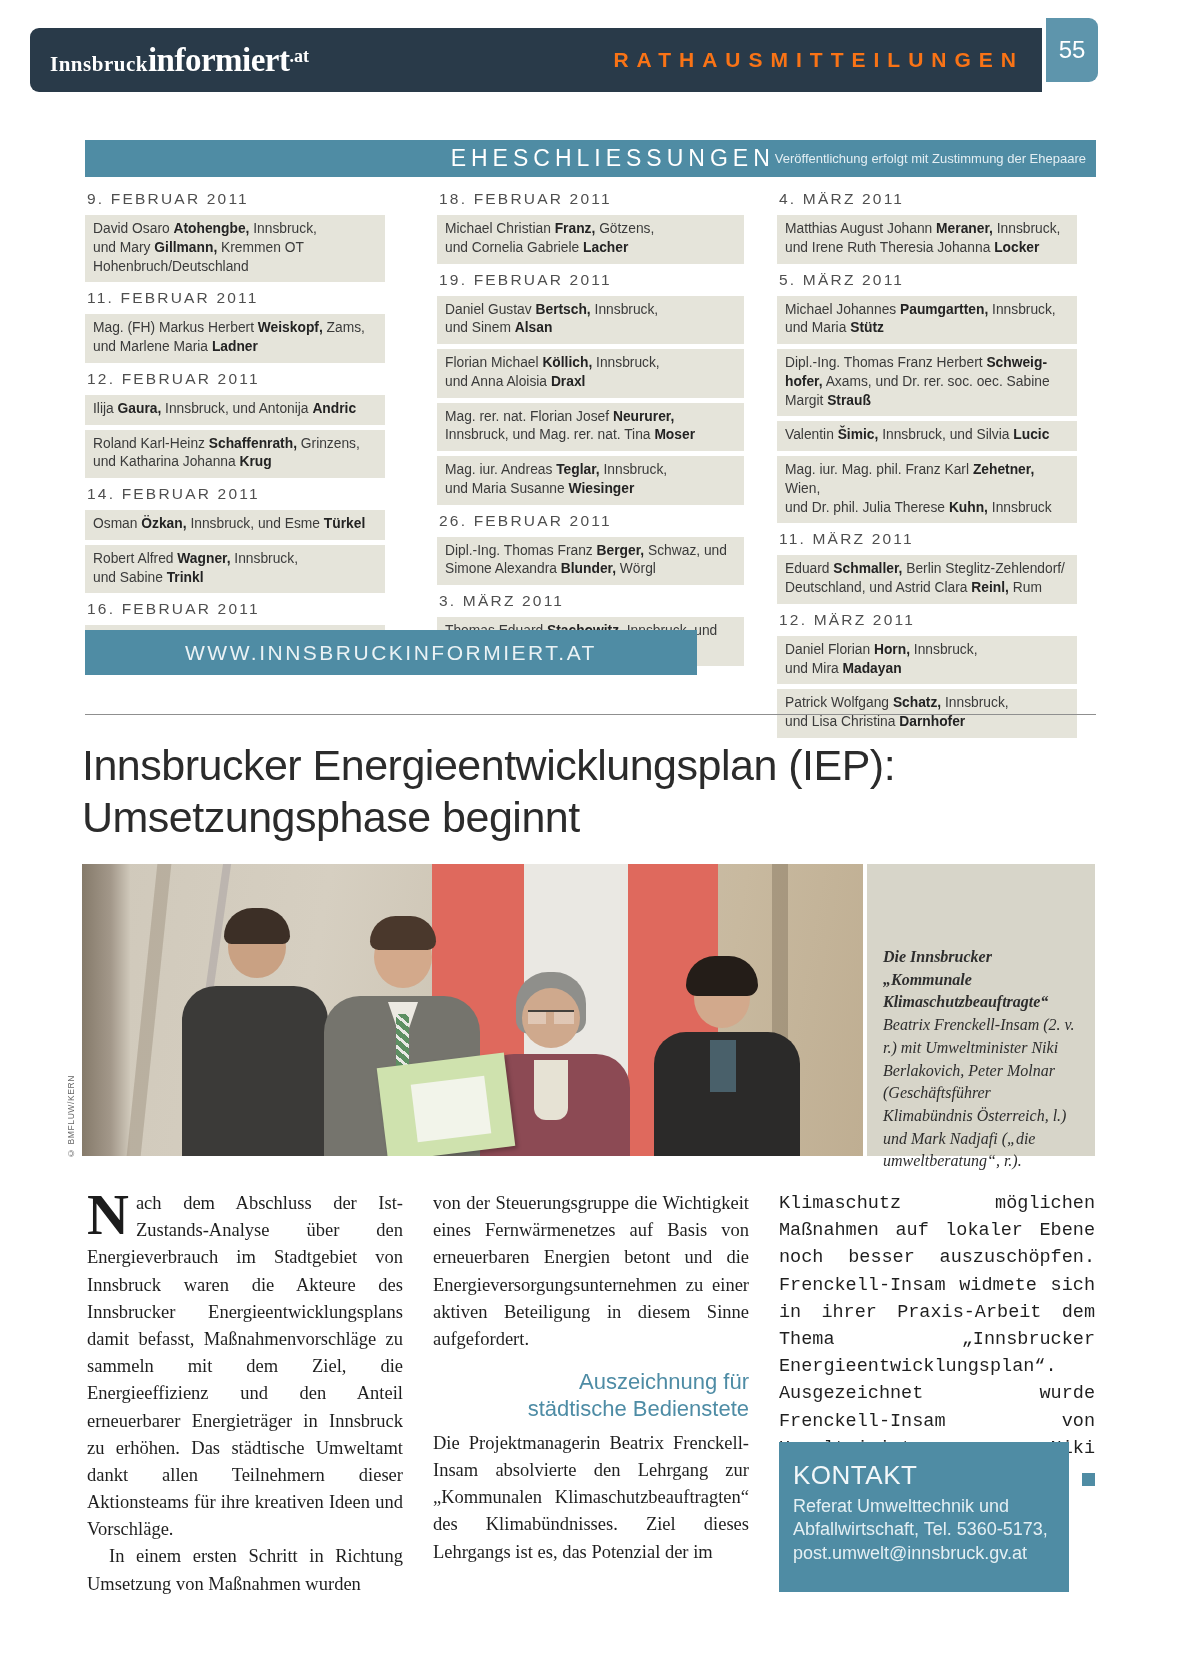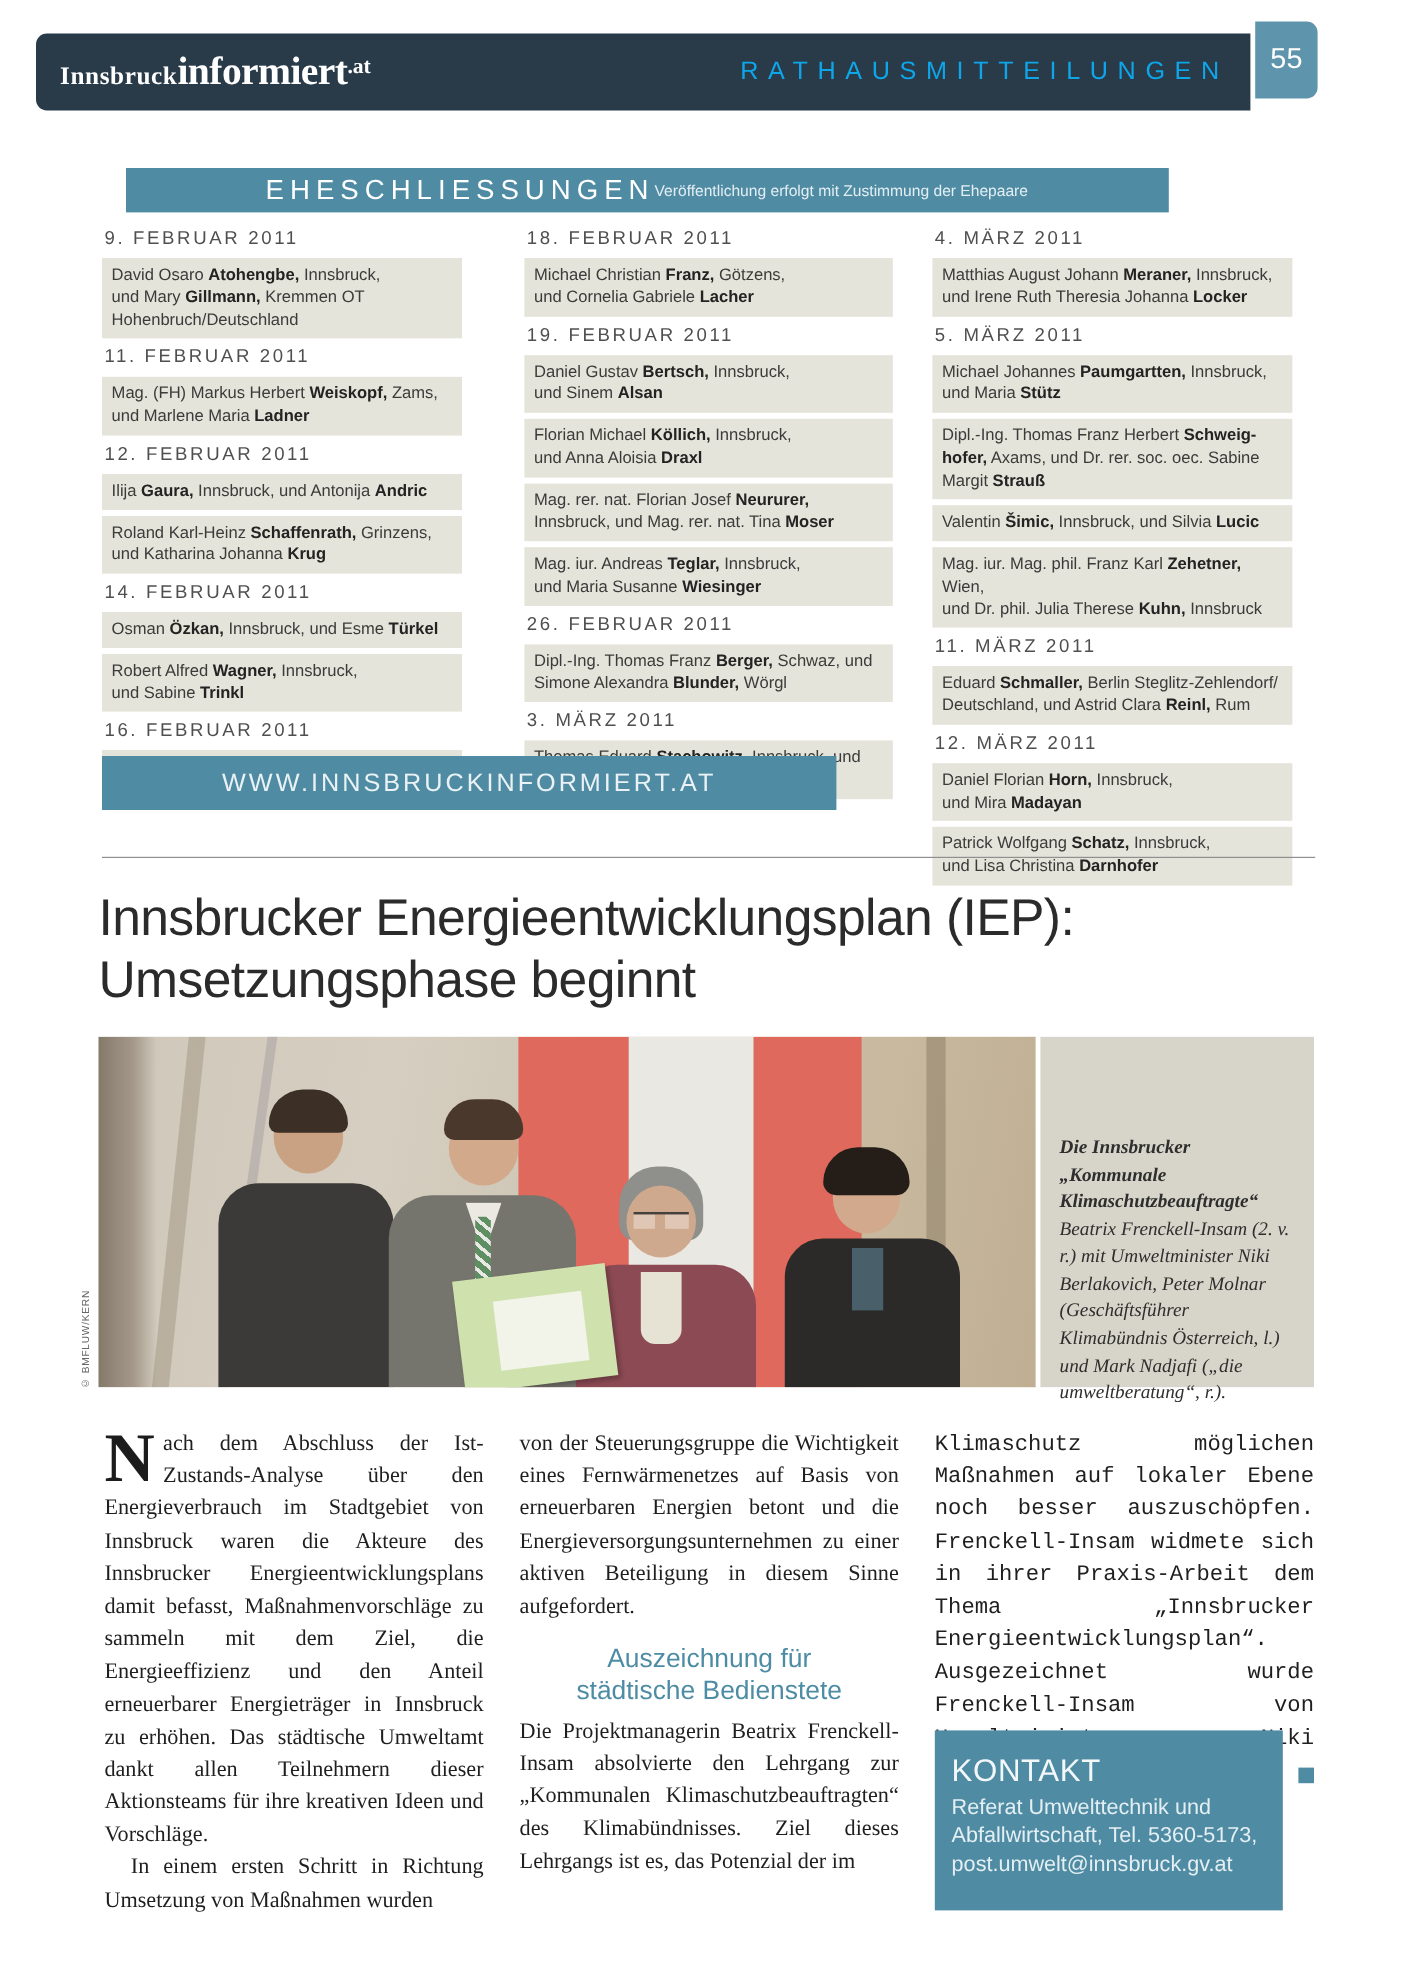--- a/index.html
+++ b/index.html
@@ -10,27 +10,27 @@
   .page{position:relative;width:1181px;height:1654px;background:#fff;overflow:hidden;
         font-family:"Liberation Sans",sans-serif;}
 
   
   .masthead{position:absolute;left:30px;top:28px;width:1012px;height:64px;background:var(--navy);
             border-radius:9px 0 0 9px;display:flex;align-items:center;justify-content:space-between;}
   .brand{padding-left:20px;color:#fff;font-family:"Liberation Serif",serif;white-space:nowrap;}
   .brand .b1{font-size:21px;font-weight:bold;letter-spacing:.5px;}
   .brand .b2{font-size:33px;font-weight:bold;letter-spacing:-.5px;}
   .brand .b3{font-size:18px;font-weight:bold;position:relative;top:-9px;}
-  .section{padding-right:18px;color:#0ea5e9;font-size:21px;letter-spacing:8px;font-weight:400;}
+  .section{padding-right:18px;color:#f97316;font-size:21px;letter-spacing:8px;font-weight:700;}
   .pagenum{position:absolute;left:1046px;top:18px;width:52px;height:64px;background:var(--pagebox);
            border-radius:0 9px 9px 0;color:#fff;font-size:24px;display:flex;align-items:center;justify-content:center;}
 
   
-  .marr-head{position:absolute;left:85px;top:140px;width:869px;height:37px;background:var(--teal);
-             display:flex;align-items:center;justify-content:center;margin-left:20px;}
+  .marr-head{position:absolute;left:85px;top:140px;width:1011px;height:37px;background:var(--teal);
+             display:flex;align-items:center;justify-content:flex-end;}
   .marr-title{color:#fff;font-size:23px;letter-spacing:5px;padding-left:9px;}
   .marr-note{color:#e3eef3;font-size:13px;padding-right:10px;}
   .marr-col{position:absolute;top:183px;}
   .marr-col.c1{left:85px;width:300px;}
   .marr-col.c2{left:437px;width:307px;}
   .marr-col.c3{left:777px;width:300px;}
   .m-date{font-size:15.5px;letter-spacing:2.2px;color:#4f4f4f;margin:7px 0 7px 2px;white-space:nowrap;}
   .m-entry{background:var(--entrybg);padding:5px 8px 6px 8px;margin-bottom:5px;font-size:13.8px;
            line-height:1.36;color:#3b3b3b;white-space:pre-line;}
   .m-entry .b{font-weight:bold;color:#232323;}
@@ -86,21 +86,21 @@
   .caption .cb{font-weight:bold;}
 
   
   .bodycol{position:absolute;top:1190px;width:316px;font-family:"Liberation Serif",serif;
            font-size:18.5px;line-height:1.47;color:#1f1f1f;text-align:justify;}
   .bodycol p{margin:0;}
   .col1{left:87px;} .col2{left:433px;} .col3{left:779px;font-family:Liberation Mono, monospace;}
   .dropcap{float:left;font-size:58px;line-height:46px;font-weight:bold;color:#1c1c1c;padding:2px 7px 0 0;}
   .indent{text-indent:22px;}
   .subhead{font-family:"Liberation Sans",sans-serif;color:#4e8ca5;font-size:22px;line-height:1.22;
-           margin:16px 0 7px 0 !important;text-align:center;white-space:pre-line;}
+           margin:16px 0 7px 0 !important;text-align:right;white-space:pre-line;}
   .p-end{position:relative;}
   .end-mark{position:absolute;right:0;bottom:3px;width:13px;height:13px;background:var(--teal);}
 
   
   .kontakt{position:absolute;left:779px;top:1442px;width:290px;height:150px;background:var(--teal);
            box-sizing:border-box;padding:18px 14px 0 14px;color:#fff;}
   .kontakt .kt{font-size:26px;letter-spacing:.5px;color:#f2f7f9;margin:0 0 4px 0;}
   .kontakt .kb{font-size:18px;line-height:1.3;color:#e4eff3;margin:0;}
 </style>
 </head>

